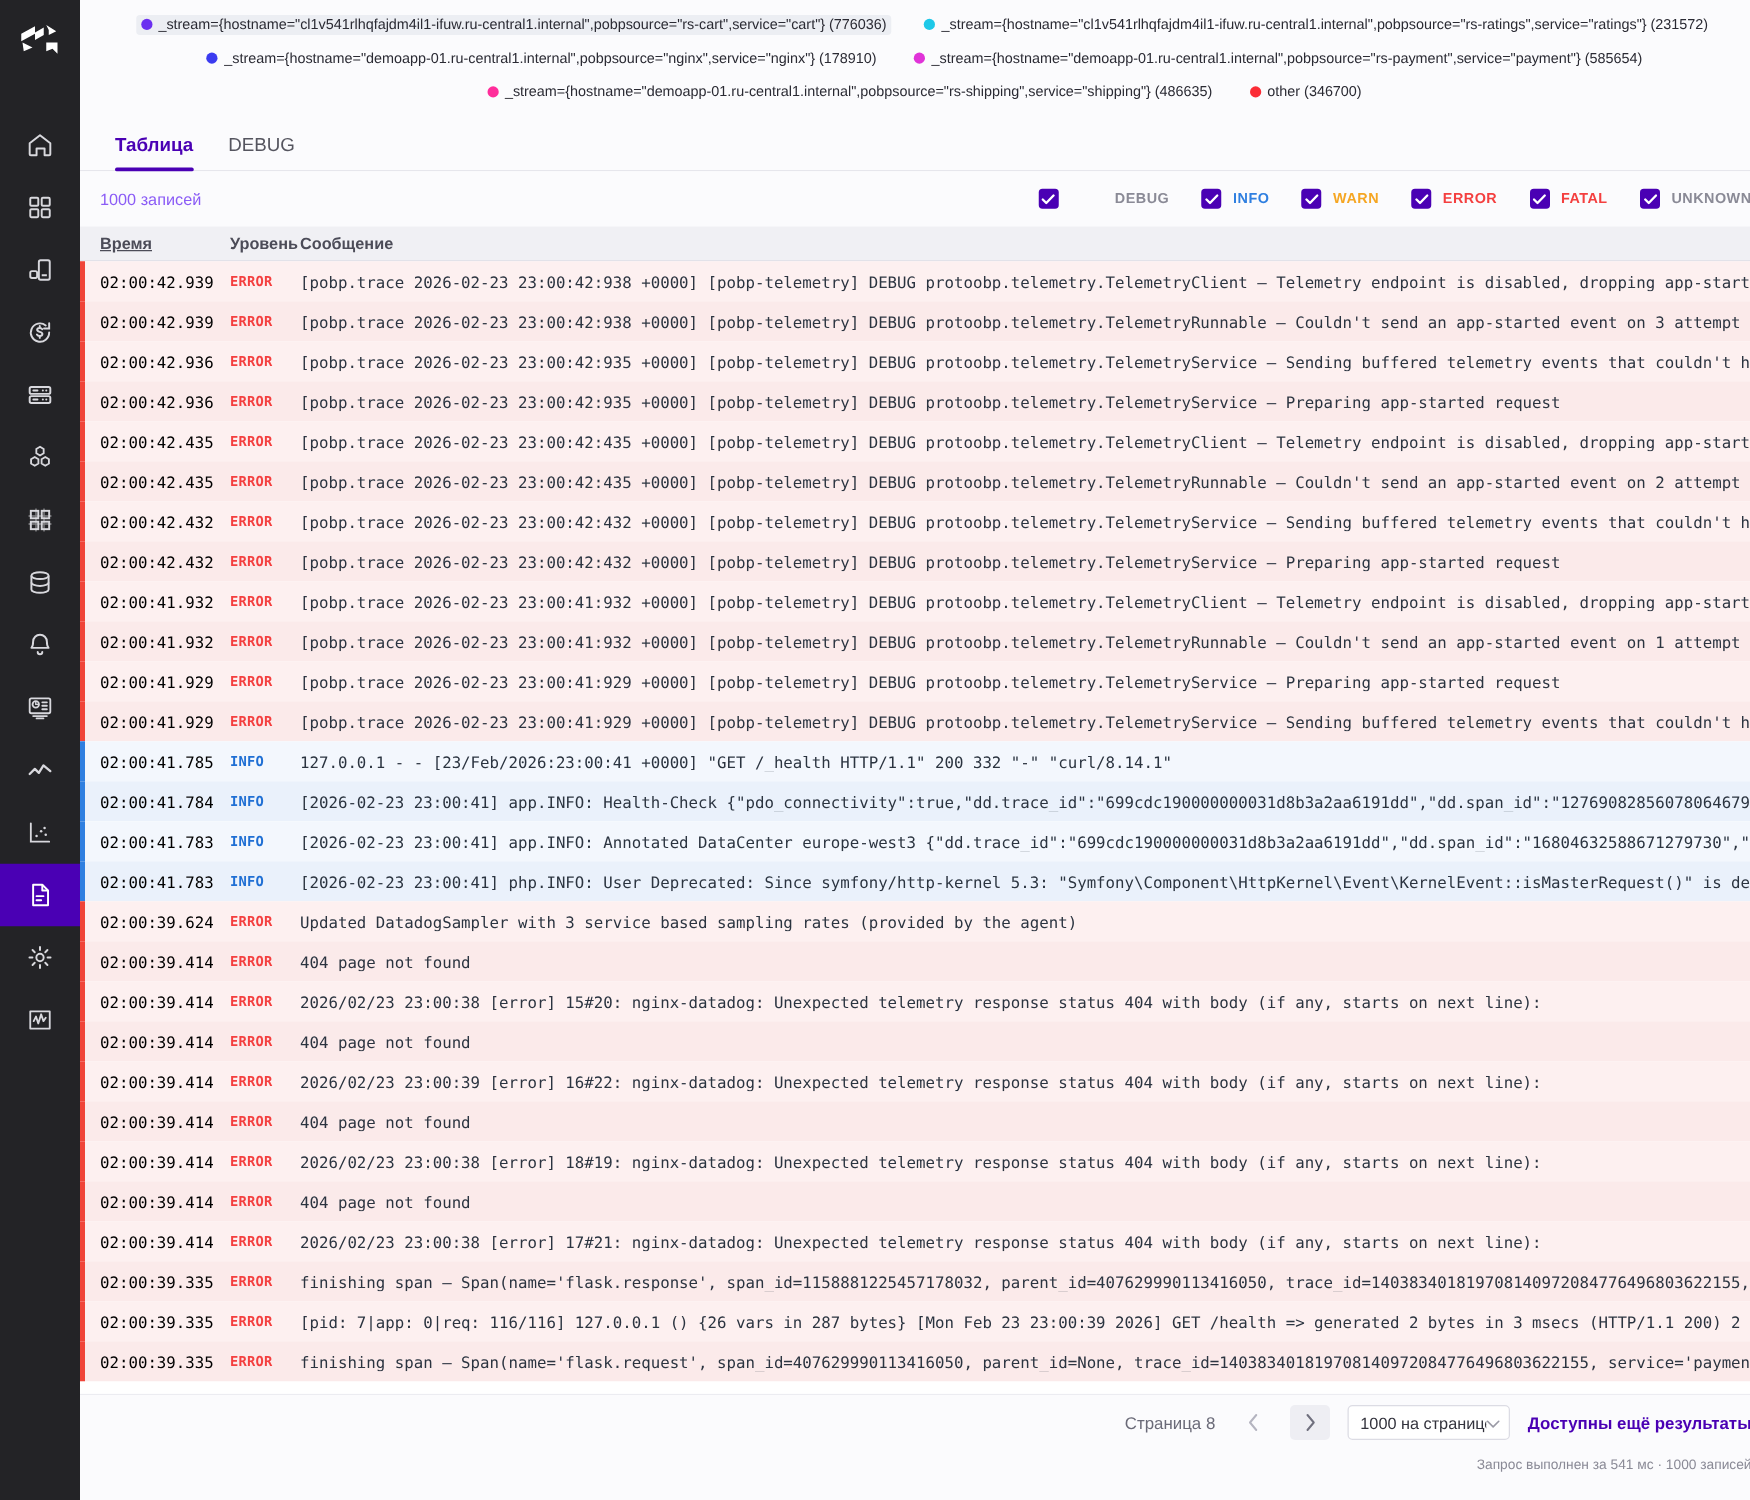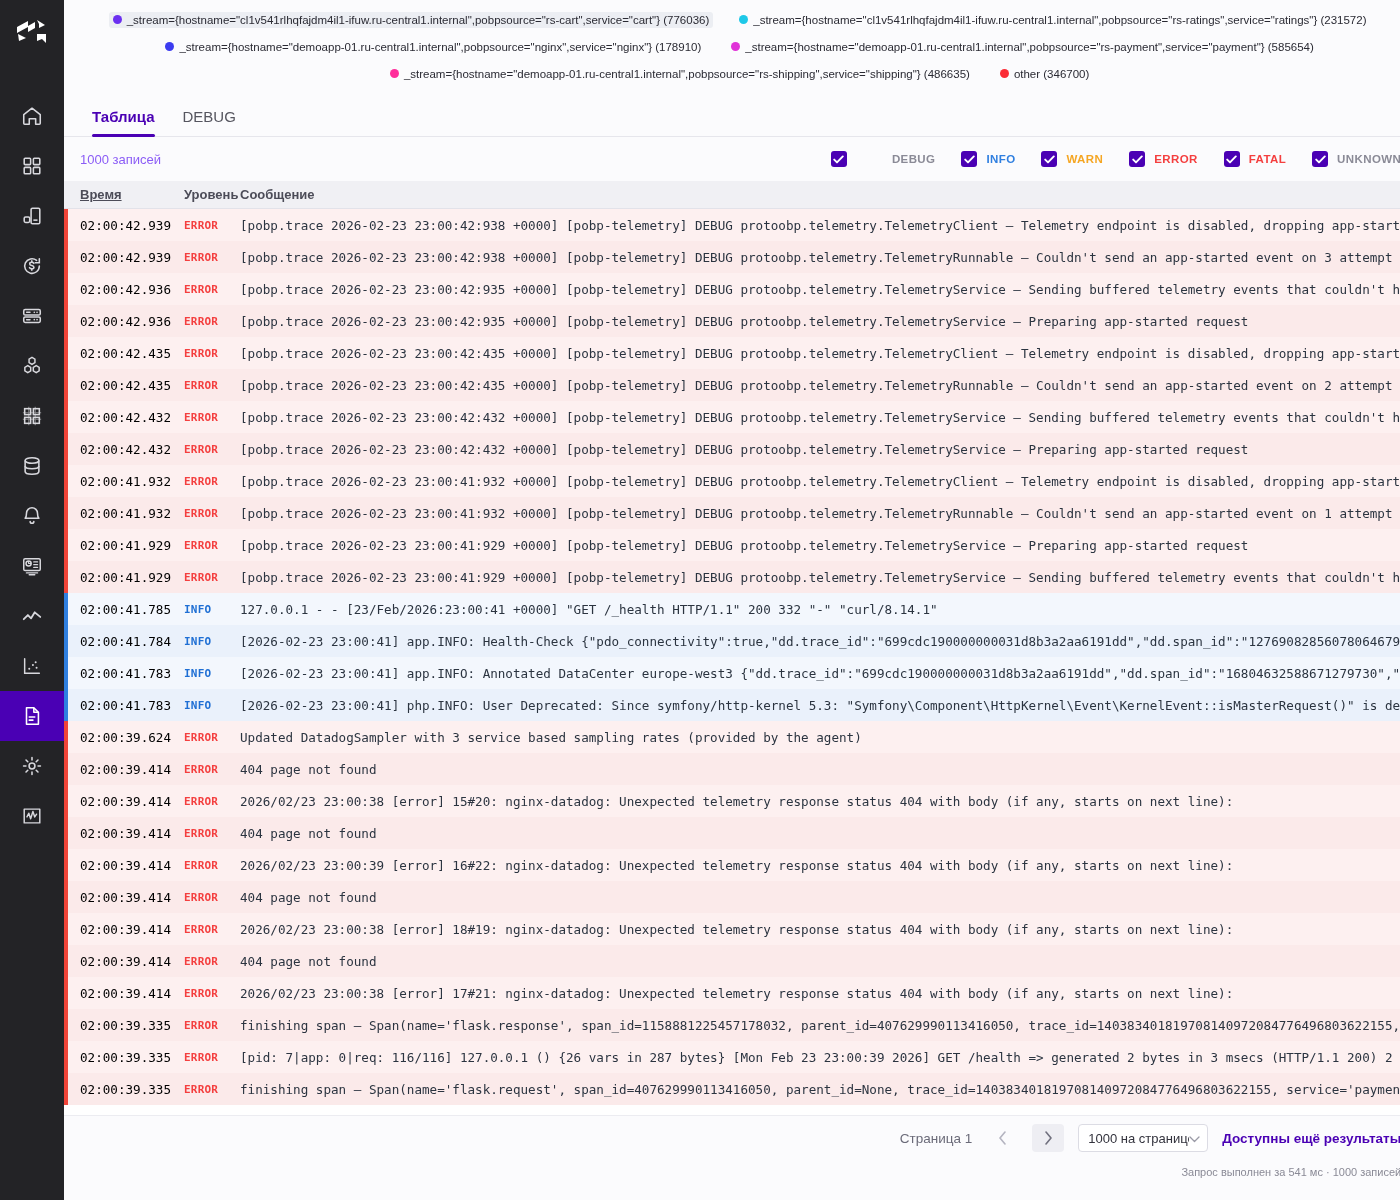--- a/index.html
+++ b/index.html
@@ -584,21 +584,21 @@
           <div class="row error alt">
             <div class="cell-time">02:00:39.335</div>
             <div class="cell-level error">ERROR</div>
             <div class="cell-msg">finishing span – Span(name='flask.request', span_id=407629990113416050, parent_id=None, trace_id=140383401819708140972084776496803622155, service='payment</div>
           </div>
         </div>
     </div>
 
     <div id="footer">
       <div id="pager">
-        <span id="page-label">Страница 1</span>
+        <span id="page-label">Страница 8</span>
         <span class="pg-btn">
           <svg width="9" height="14" viewBox="0 0 9 14" fill="none" stroke="currentColor" stroke-width="1.6" stroke-linecap="round" stroke-linejoin="round">
               <path d="M7 1 2 7l5 6"></path>
             </svg>
         </span>
         <span class="pg-btn enabled">
           <svg width="9" height="14" viewBox="0 0 9 14" fill="none" stroke="currentColor" stroke-width="1.6" stroke-linecap="round" stroke-linejoin="round">
               <path d="M2 1l5 6-5 6"></path>
             </svg>
         </span>

